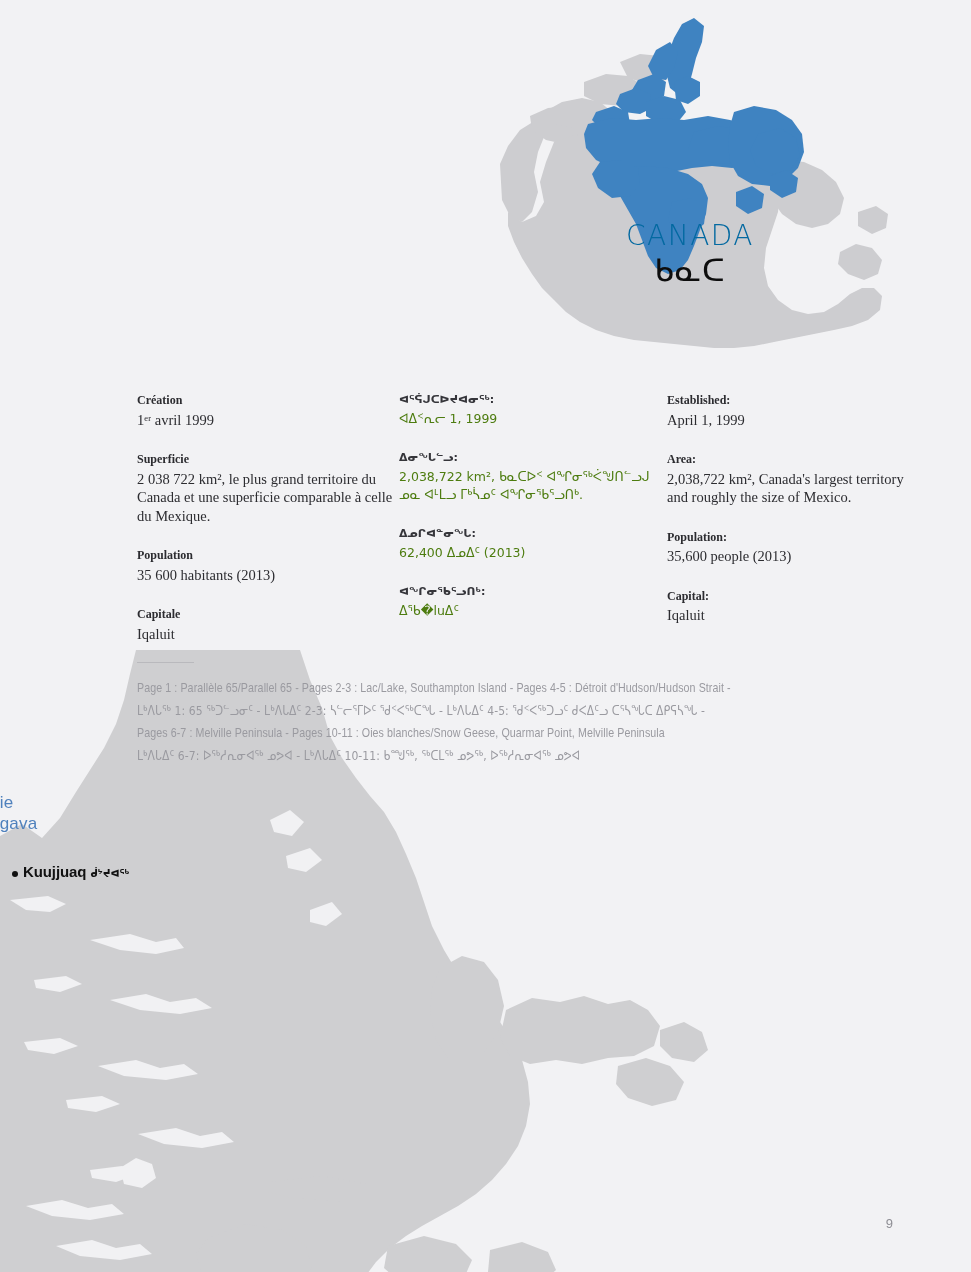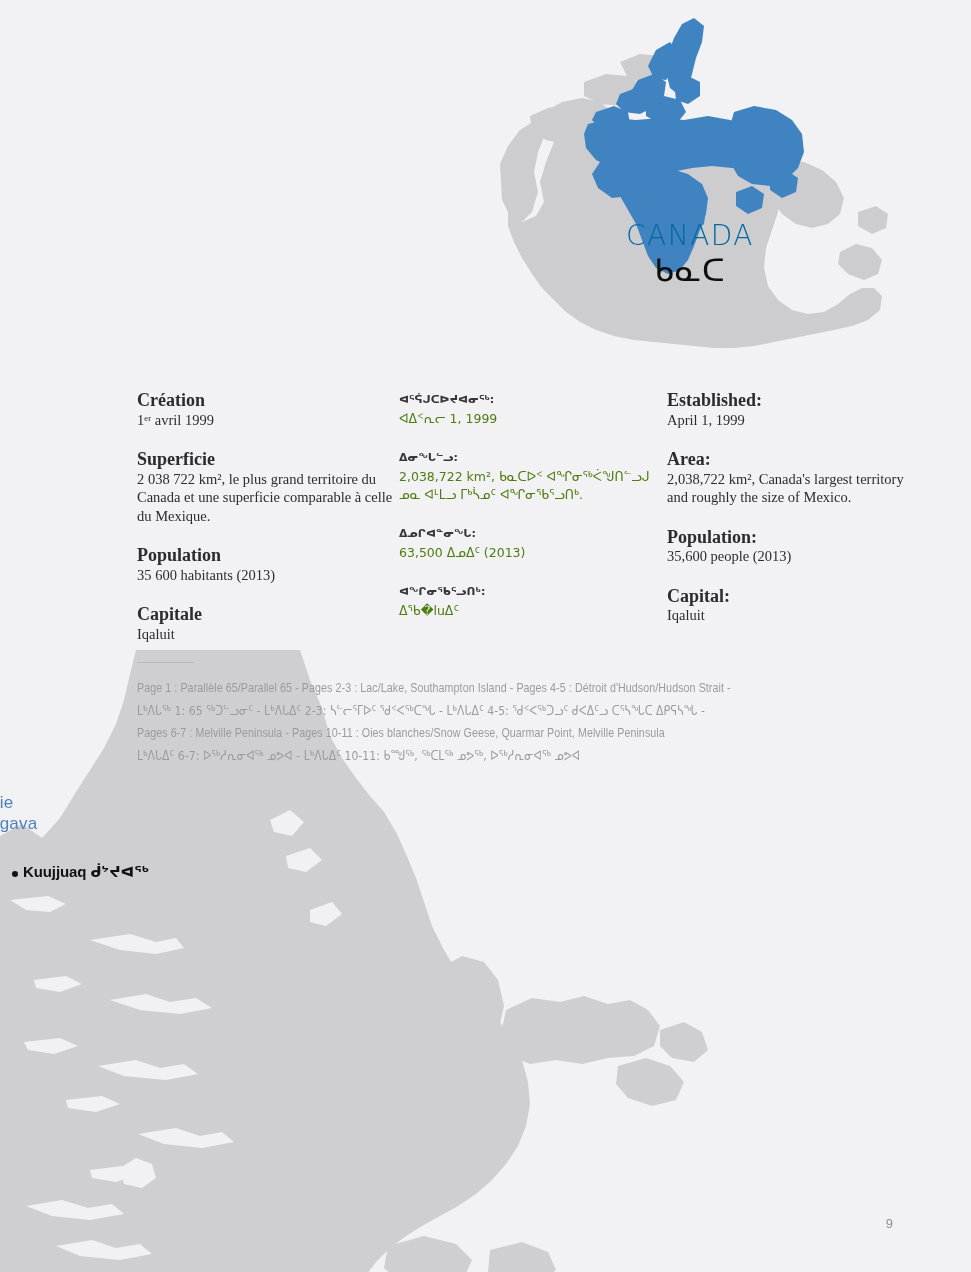--- a/index.html
+++ b/index.html
@@ -70,21 +70,21 @@
     font-family: "Liberation Sans", sans-serif;
     font-weight: bold;
     font-size: 15px;
     color: #111;
     letter-spacing: -0.1px;
     white-space: nowrap;
   }
   .place .psyl {
     font-family: "DejaVu Sans", sans-serif;
     font-weight: bold;
-    font-size: 15px;
+    font-size: 10px;
     color: #111;
     text-align: center;
     margin-top: 1px;
     white-space: nowrap;
   }
 
   
   .canada-block {
     position: absolute;
     left: 488px;
@@ -138,21 +138,21 @@
   .col.fr { width: 262px; }
   .col.iu { width: 268px; }
   .col.en { width: 240px; }
 
   .fact { margin-bottom: 21px; }
   .fact:last-child { margin-bottom: 0; }
 
   .fact .term {
     font-family: "Liberation Serif", serif;
     font-weight: bold;
-    font-size: 18px;
+    font-size: 12px;
     color: #2c2c30;
     line-height: 18.5px;
     margin: 0 0 1px 0;
   }
   .fact .def {
     font-family: "Liberation Serif", serif;
     font-size: 14.5px;
     color: #2c2c30;
     line-height: 18.5px;
     margin: 0;
@@ -381,21 +381,21 @@
       <div class="fact">
         <p class="term">ᐊᕐᕌᒍᑕᐅᔪᐊᓂᖅ:</p>
         <p class="def">ᐊᐃᑉᕆᓕ 1, 1999</p>
       </div>
       <div class="fact">
         <p class="term">ᐃᓂᖓᓪᓗ:</p>
         <p class="def">2,038,722 km², ᑲᓇᑕᐅᑉ ᐊᖏᓂᖅᐹᖑᑎᓪᓗᒍ ᓄᓇ ᐊᒻᒪᓗ ᒥᒃᓵᓄᑦ ᐊᖏᓂᖃᕐᓗᑎᒃ.</p>
       </div>
       <div class="fact">
         <p class="term">ᐃᓄᒋᐊᓐᓂᖓ:</p>
-        <p class="def">63,500 ᐃᓄᐃᑦ (2013)</p>
+        <p class="def">62,400 ᐃᓄᐃᑦ (2013)</p>
       </div>
       <div class="fact">
         <p class="term">ᐊᖏᓂᖃᕐᓗᑎᒃ:</p>
         <p class="def">ᐃᖃ�luᐃᑦ</p>
       </div>
     </div>
 
     <div class="col en">
       <div class="fact">
         <p class="term">Established:</p>

